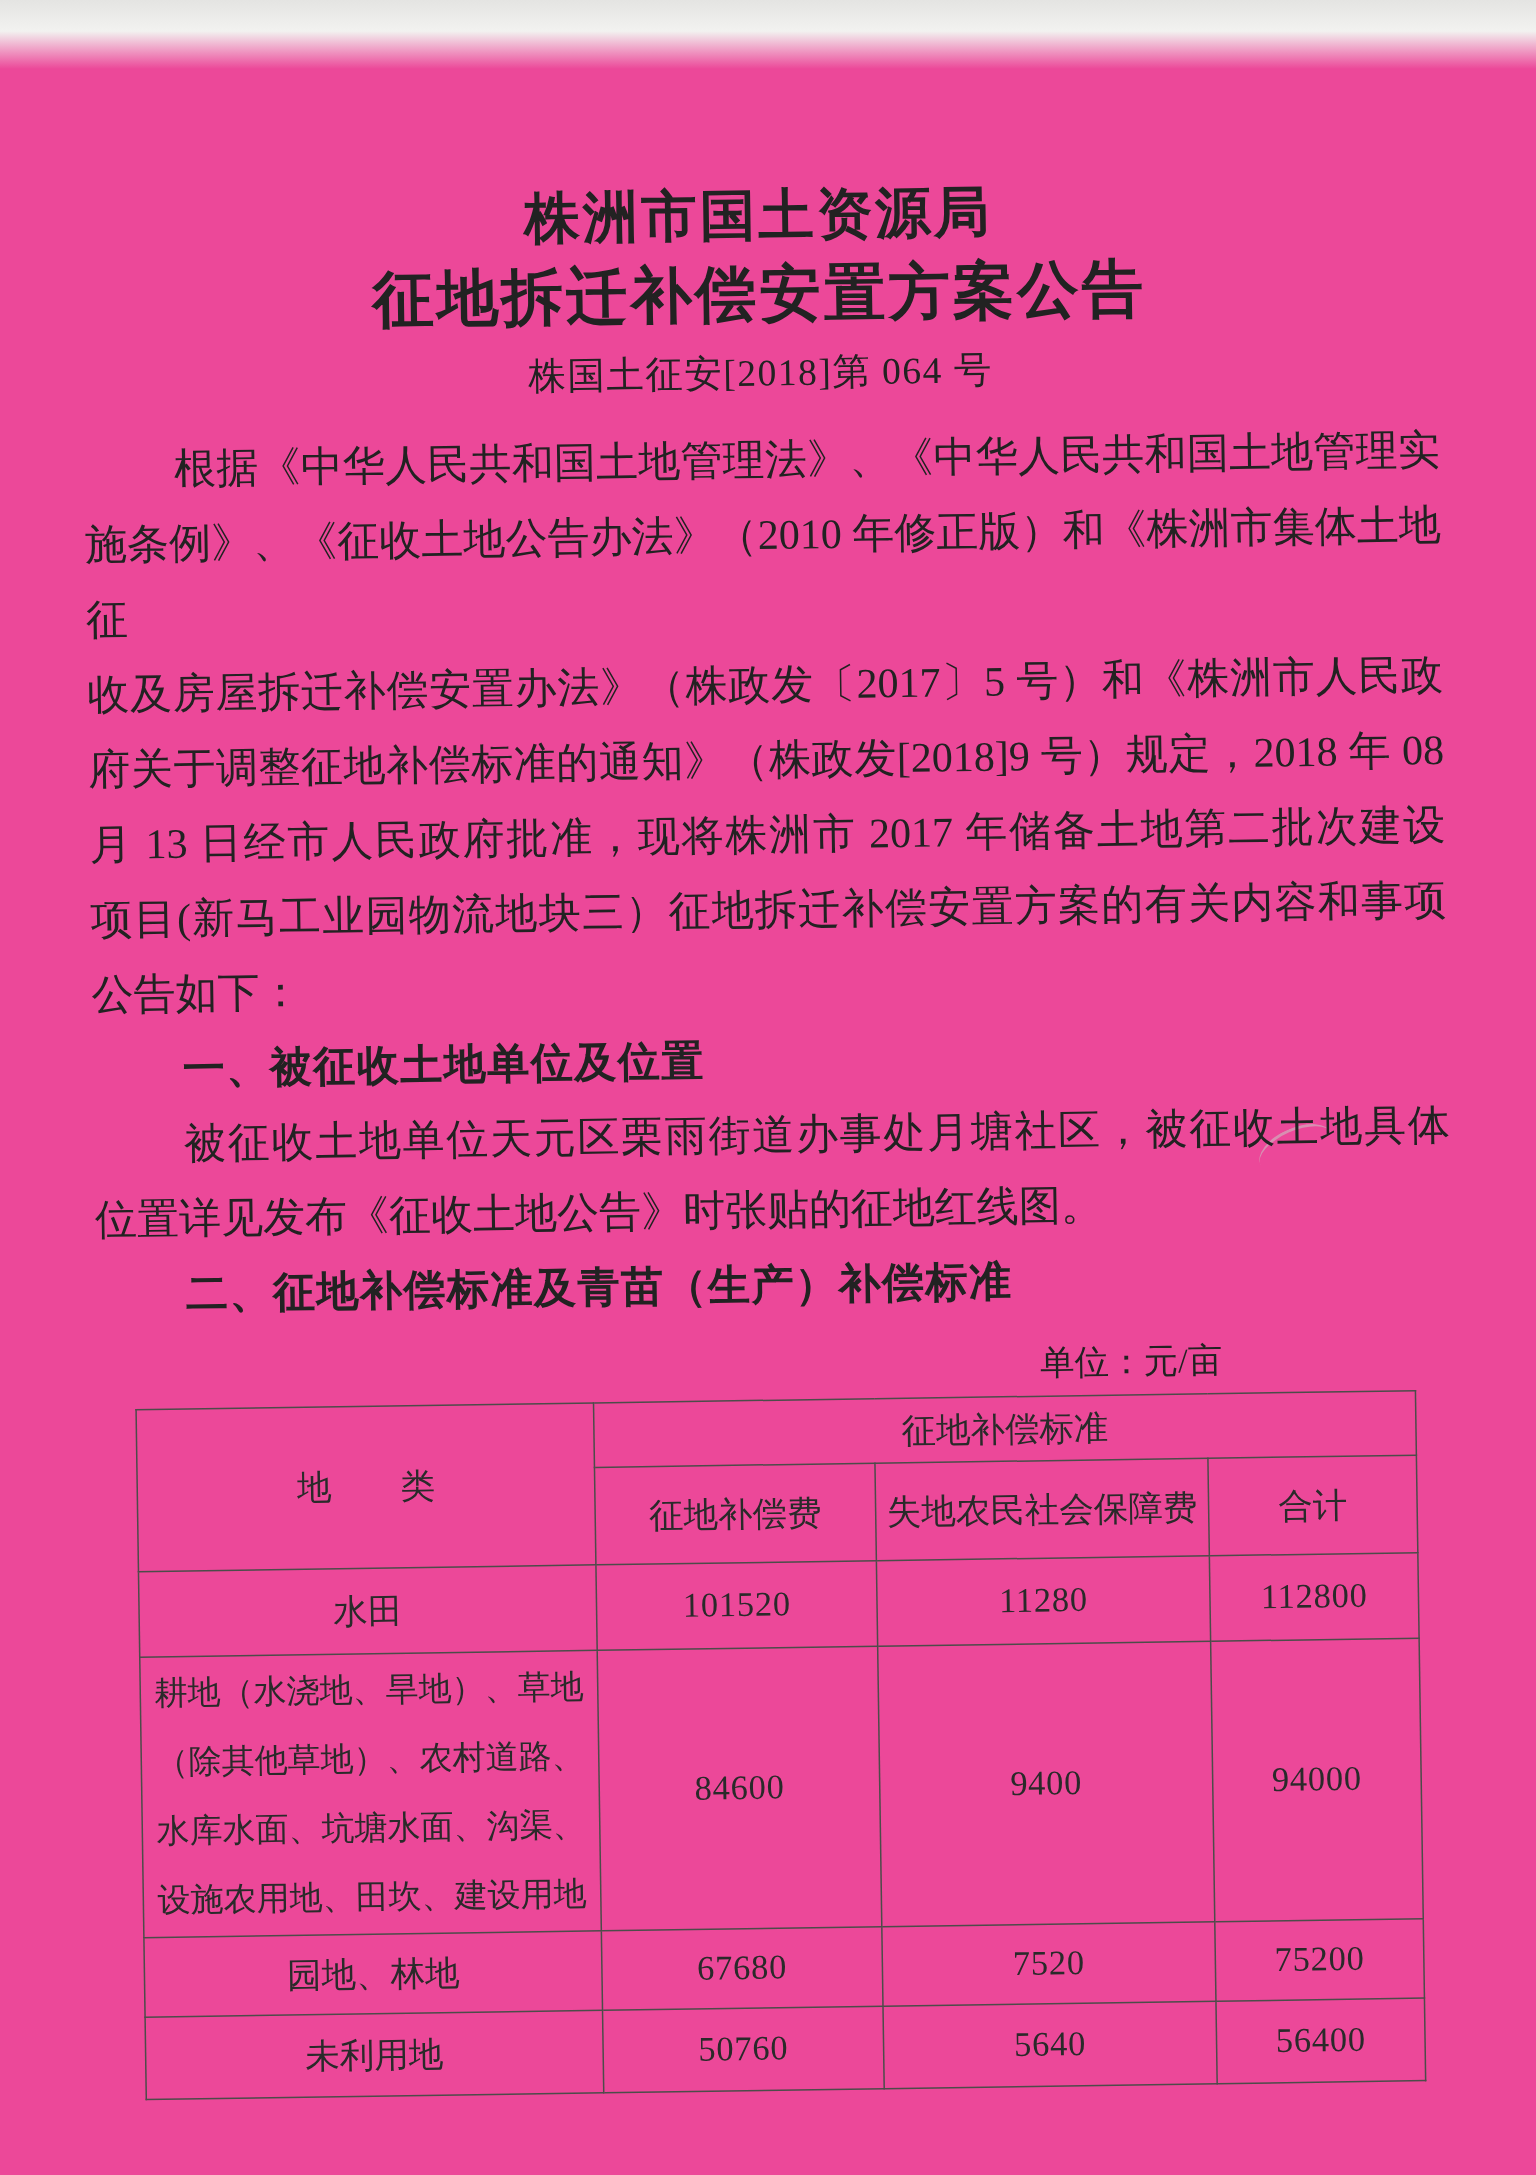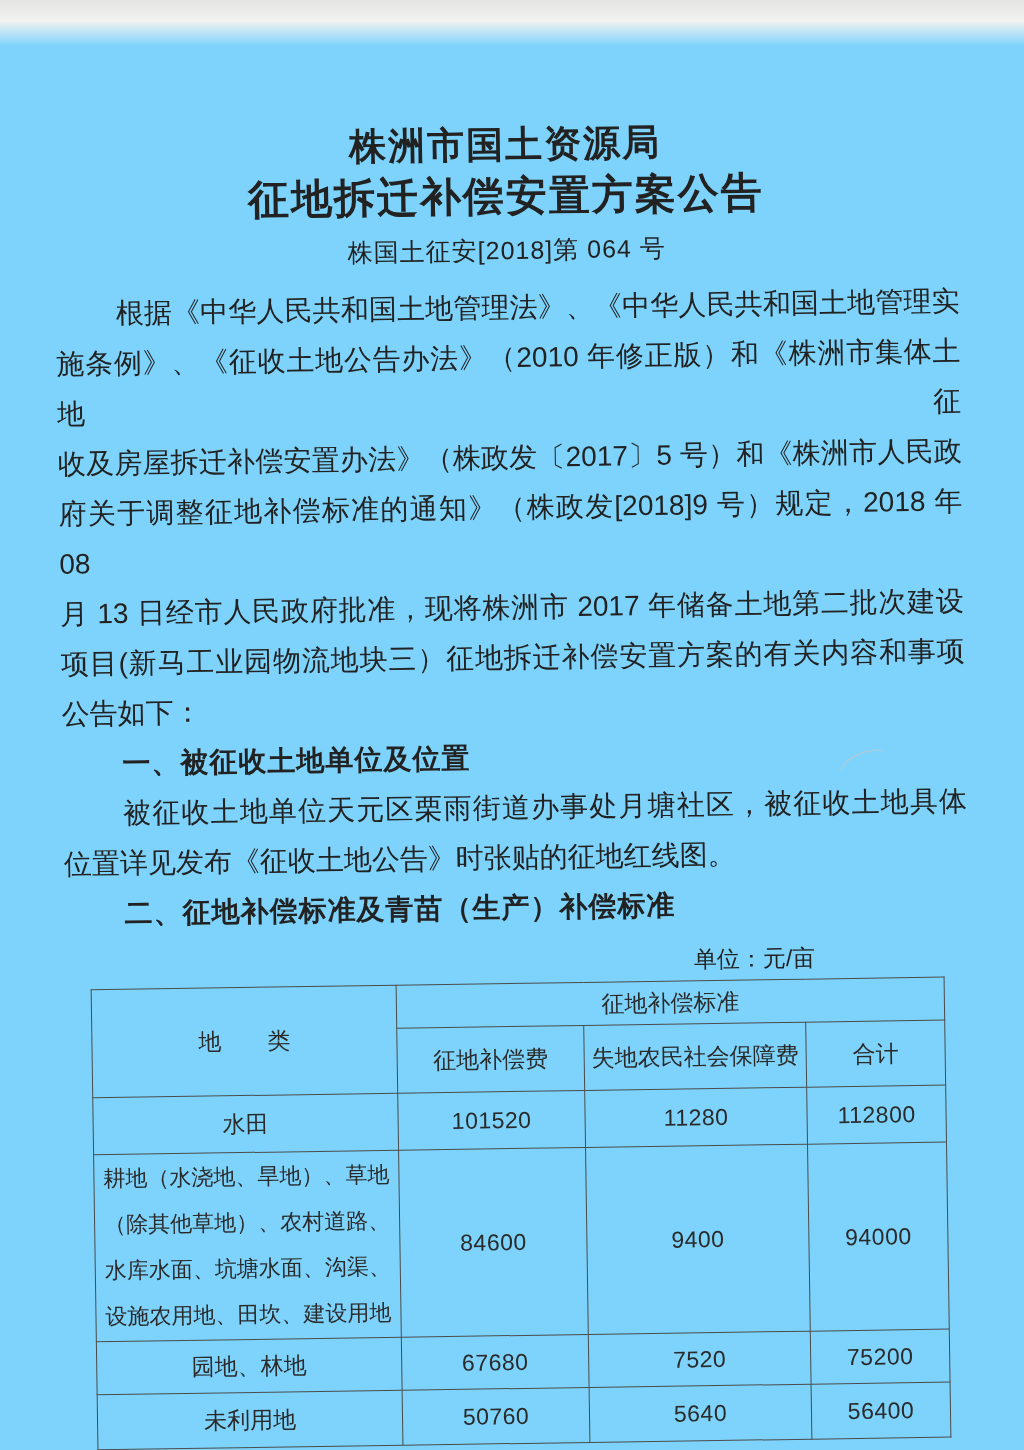--- a/index.html
+++ b/index.html
@@ -4,23 +4,23 @@
 <style>
   html, body {
     margin: 0;
     padding: 0;
     background: #ffffff;
   }
   .page {
     position: relative;
     width: 1024px;
     height: 1450px;
-    background: #7dd3fc;
+    background: #ec4899;
     overflow: hidden;
-    font-family: Liberation Sans, sans-serif;
+    font-family: Liberation Serif, serif;
     color: #222;
   }
   .scan-shade-top {
     position: absolute;
     top: 0; left: 0; right: 0;
     height: 46px;
     background: linear-gradient(to bottom, #e4e4e2 0%, #f2f2f0 45%, rgba(253,253,252,0) 100%);
     pointer-events: none;
   }
   .scan-mark {

